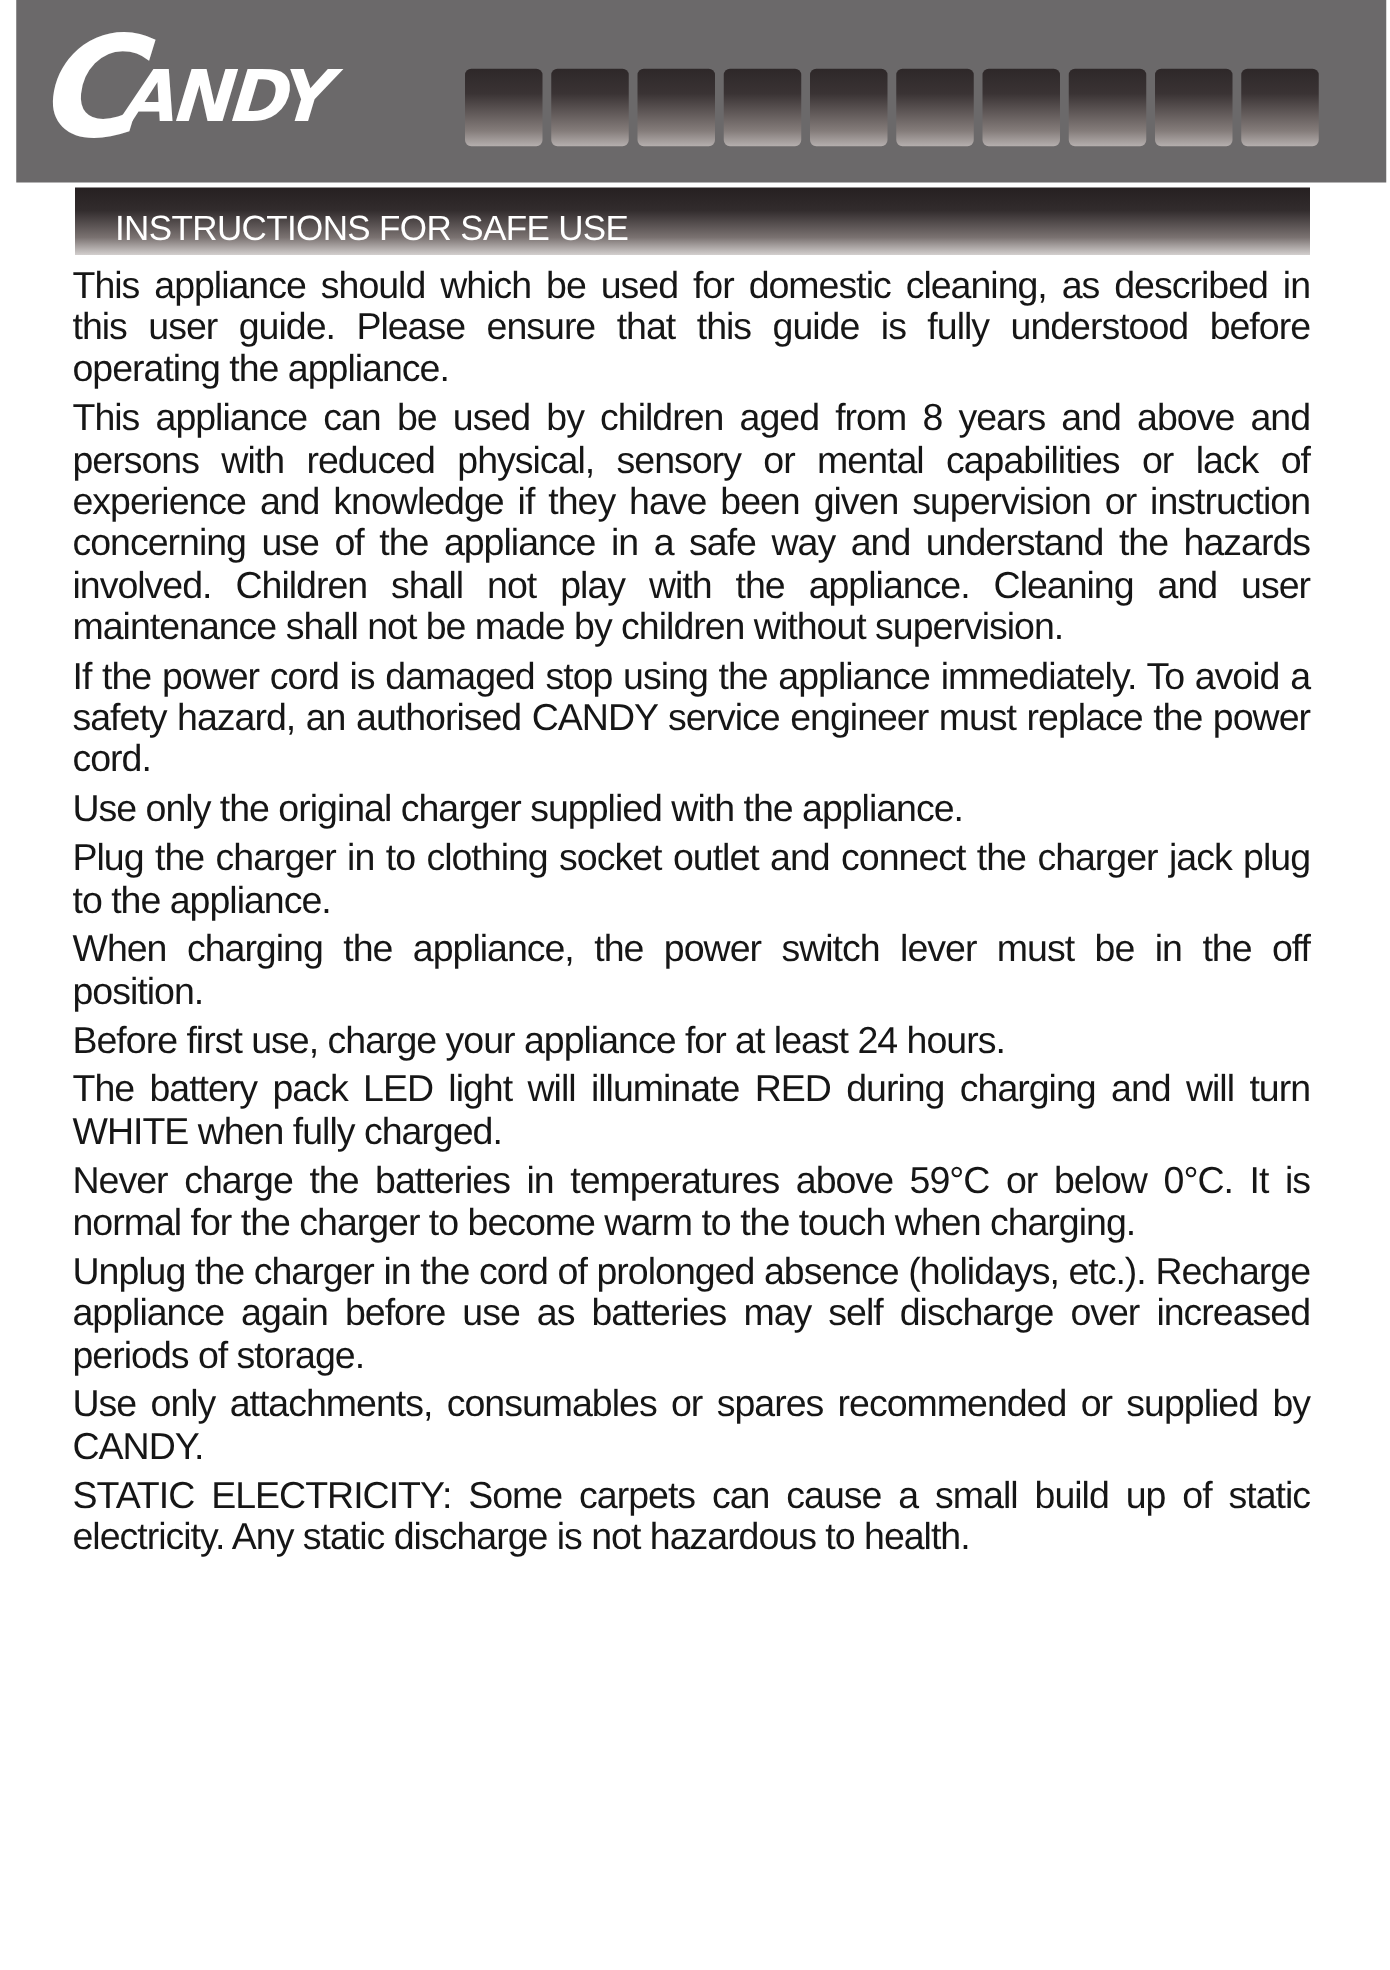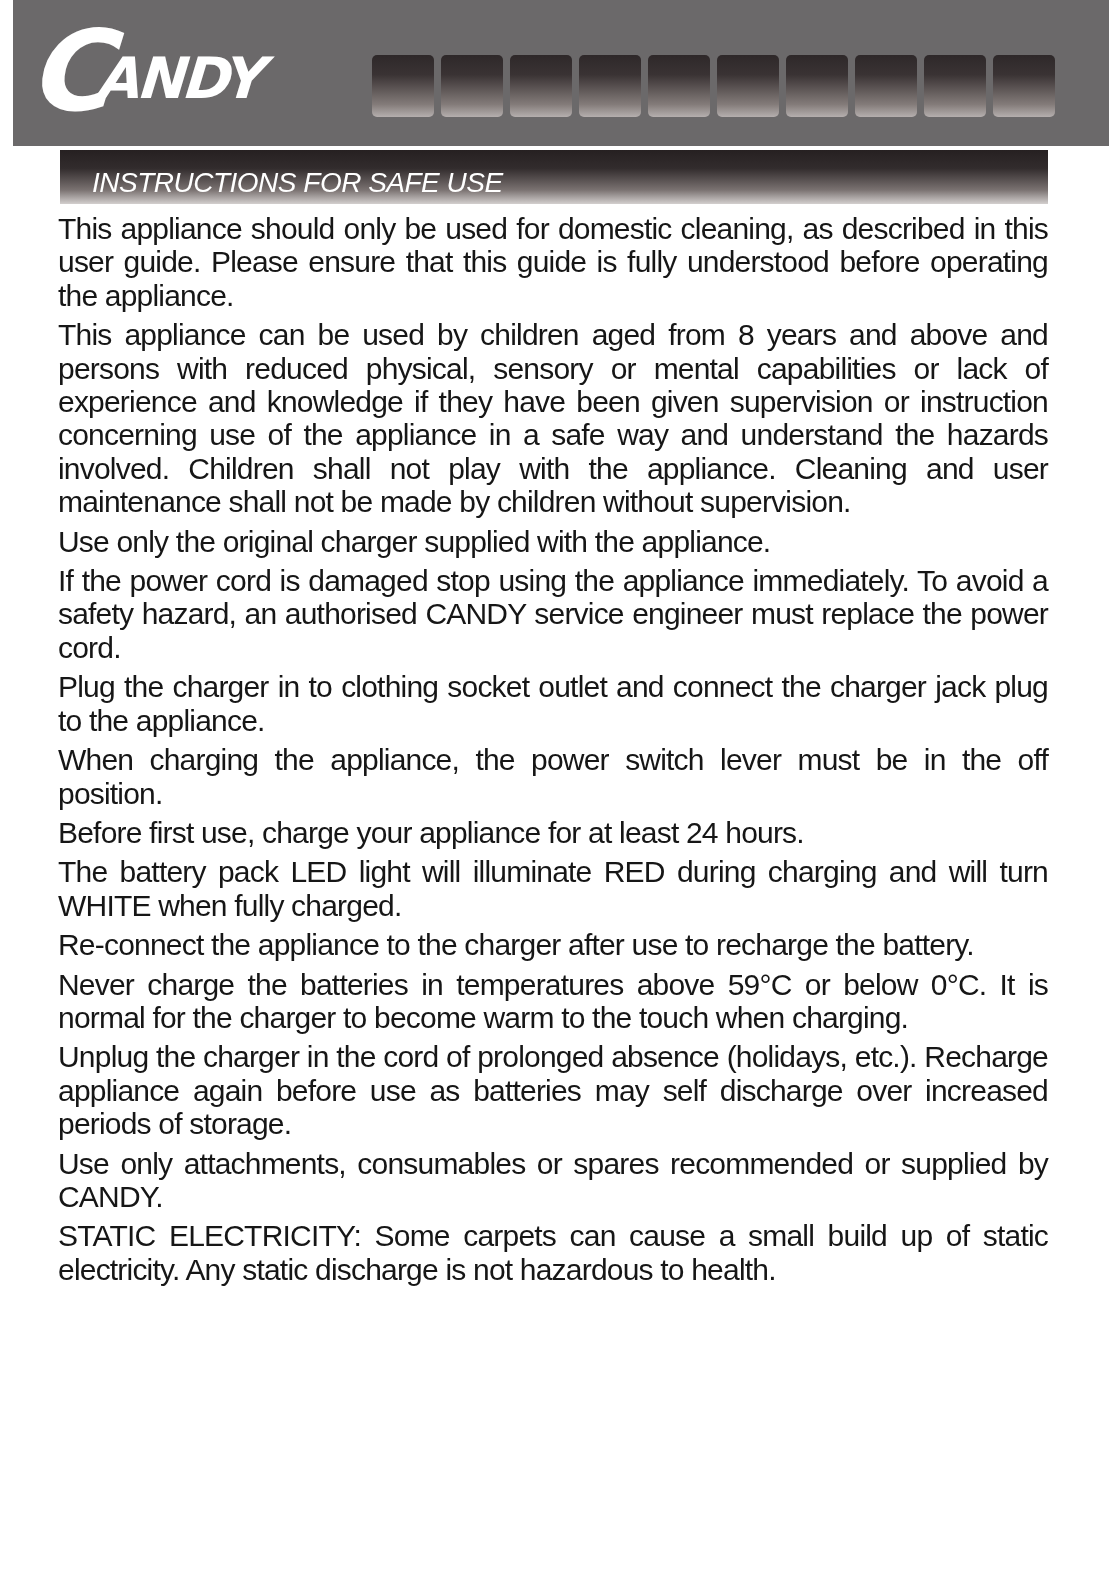--- a/index.html
+++ b/index.html
@@ -60,21 +60,20 @@
     position:absolute;left:60px;top:150px;width:988px;height:54px;
     background:linear-gradient(180deg,var(--bar-top) 0%,#322c2d 34%,#7a7271 74%,var(--bar-bottom) 100%);
     display:flex;align-items:center;
     padding:12px 0 0 32px;
   }
   .title-bar .title-text{
     color:var(--title-text);
     font-size:28px;
     letter-spacing:-0.5px;
     line-height:1;
-    font-style:italic;
   }
   
   .content{
     position:absolute;left:58px;top:212px;width:990px;
     color:var(--body-text);
   }
   .content p{
     margin:0 0 6px 0;
     font-size:30px;
     line-height:33.4px;
@@ -107,28 +106,27 @@
         <div class="tile"></div>
         <div class="tile"></div>
       </div>
   </div>
 
   <div class="title-bar">
     <span class="title-text">INSTRUCTIONS FOR SAFE USE</span>
   </div>
 
   <div class="content">
-    <p>This appliance should only be used for domestic cleaning, as described in this user guide. Please ensure that this guide is fully understood before operating the appliance.</p>
+    <p>This appliance should which be used for domestic cleaning, as described in this user guide. Please ensure that this guide is fully understood before operating the appliance.</p>
     <p>This appliance can be used by children aged from 8 years and above and persons with reduced physical, sensory or mental capabilities or lack of experience and knowledge if they have been given supervision or instruction concerning use of the appliance in a safe way and understand the hazards involved. Children shall not play with the appliance. Cleaning and user maintenance shall not be made by children without supervision.</p>
+    <p>If the power cord is damaged stop using the appliance immediately. To avoid a safety hazard, an authorised CANDY service engineer must replace the power cord.</p>
     <p>Use only the original charger supplied with the appliance.</p>
-    <p>If the power cord is damaged stop using the appliance immediately. To avoid a safety hazard, an authorised CANDY service engineer must replace the power cord.</p>
     <p>Plug the charger in to clothing socket outlet and connect the charger jack plug to the appliance.</p>
     <p>When charging the appliance, the power switch lever must be in the off position.</p>
     <p>Before first use, charge your appliance for at least 24 hours.</p>
     <p>The battery pack LED light will illuminate RED during charging and will turn WHITE when fully charged.</p>
-    <p>Re-connect the appliance to the charger after use to recharge the battery.</p>
     <p>Never charge the batteries in temperatures above 59°C or below 0°C. It is normal for the charger to become warm to the touch when charging.</p>
     <p>Unplug the charger in the cord of prolonged absence (holidays, etc.). Recharge appliance again before use as batteries may self discharge over increased periods of storage.</p>
     <p>Use only attachments, consumables or spares recommended or supplied by CANDY.</p>
     <p><span class="lead">STATIC ELECTRICITY:</span><span> Some carpets can cause a small build up of static electricity. Any static discharge is not hazardous to health.</span></p>
   </div>
 
 </div>
 
 </body></html>

